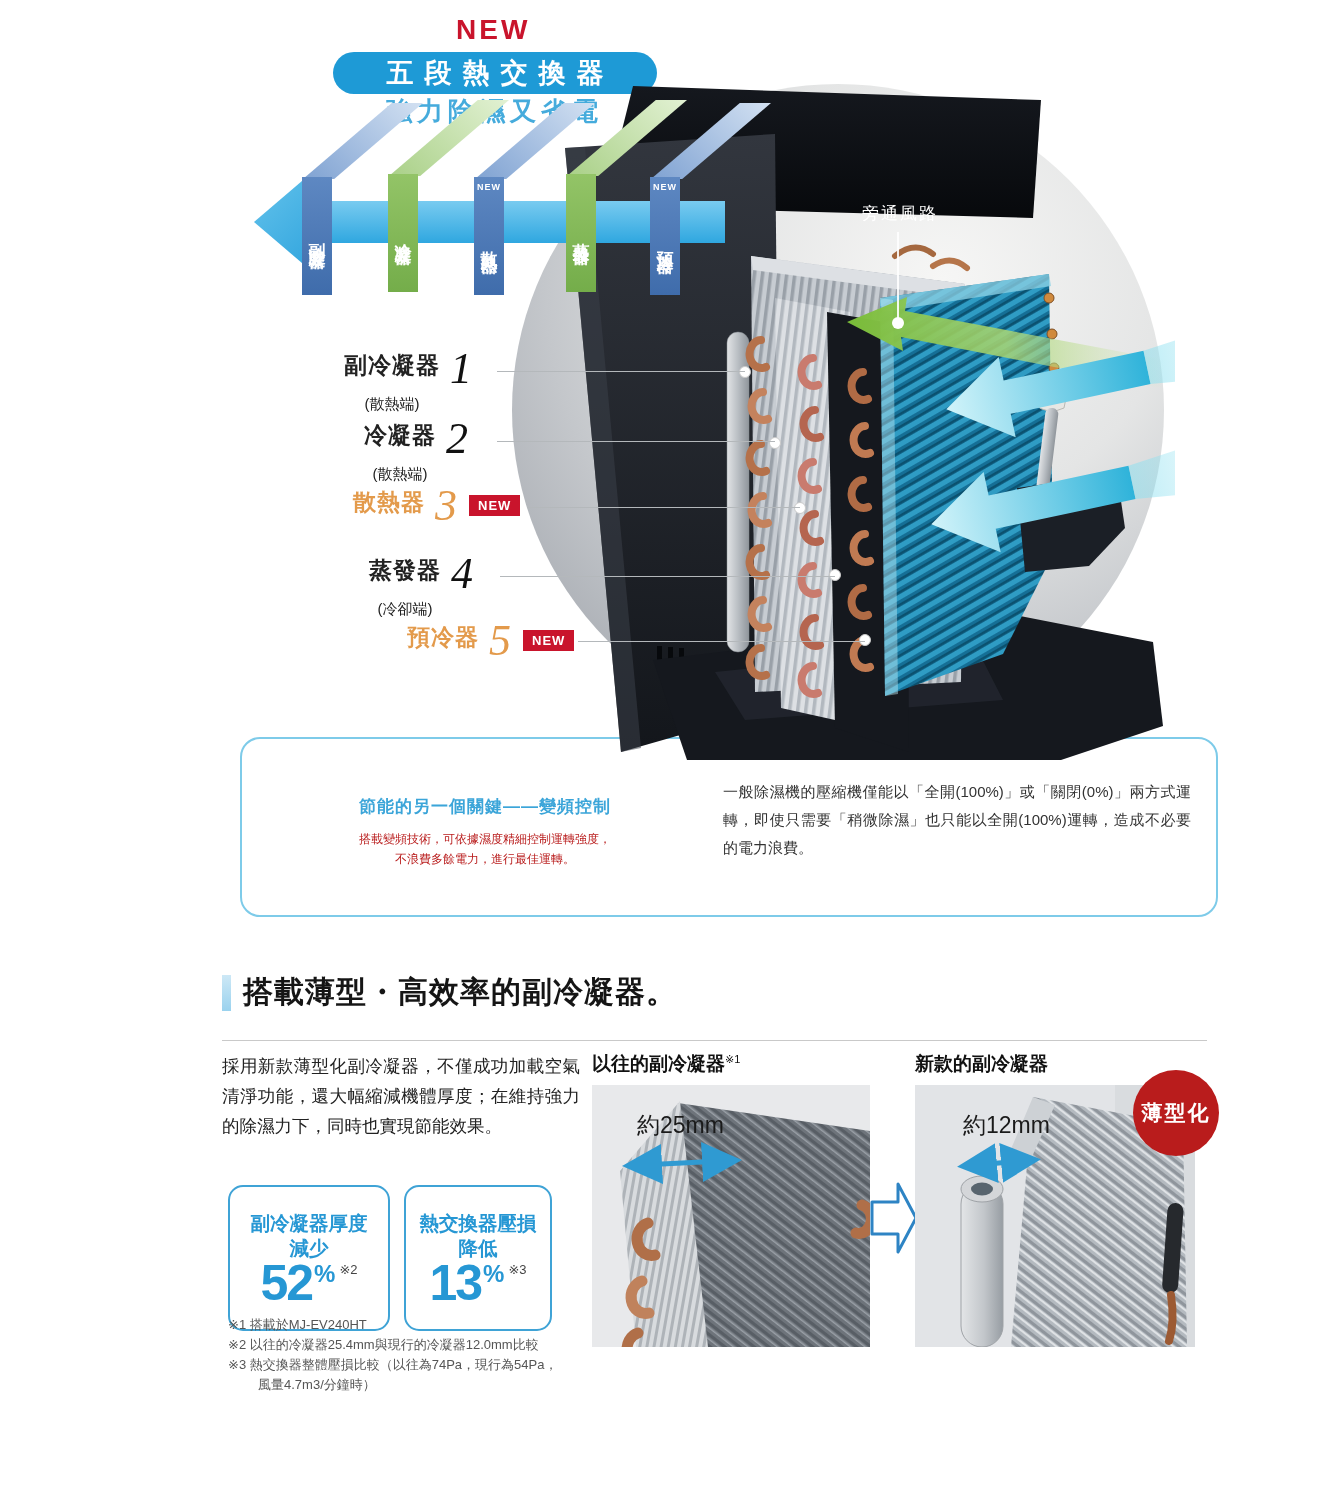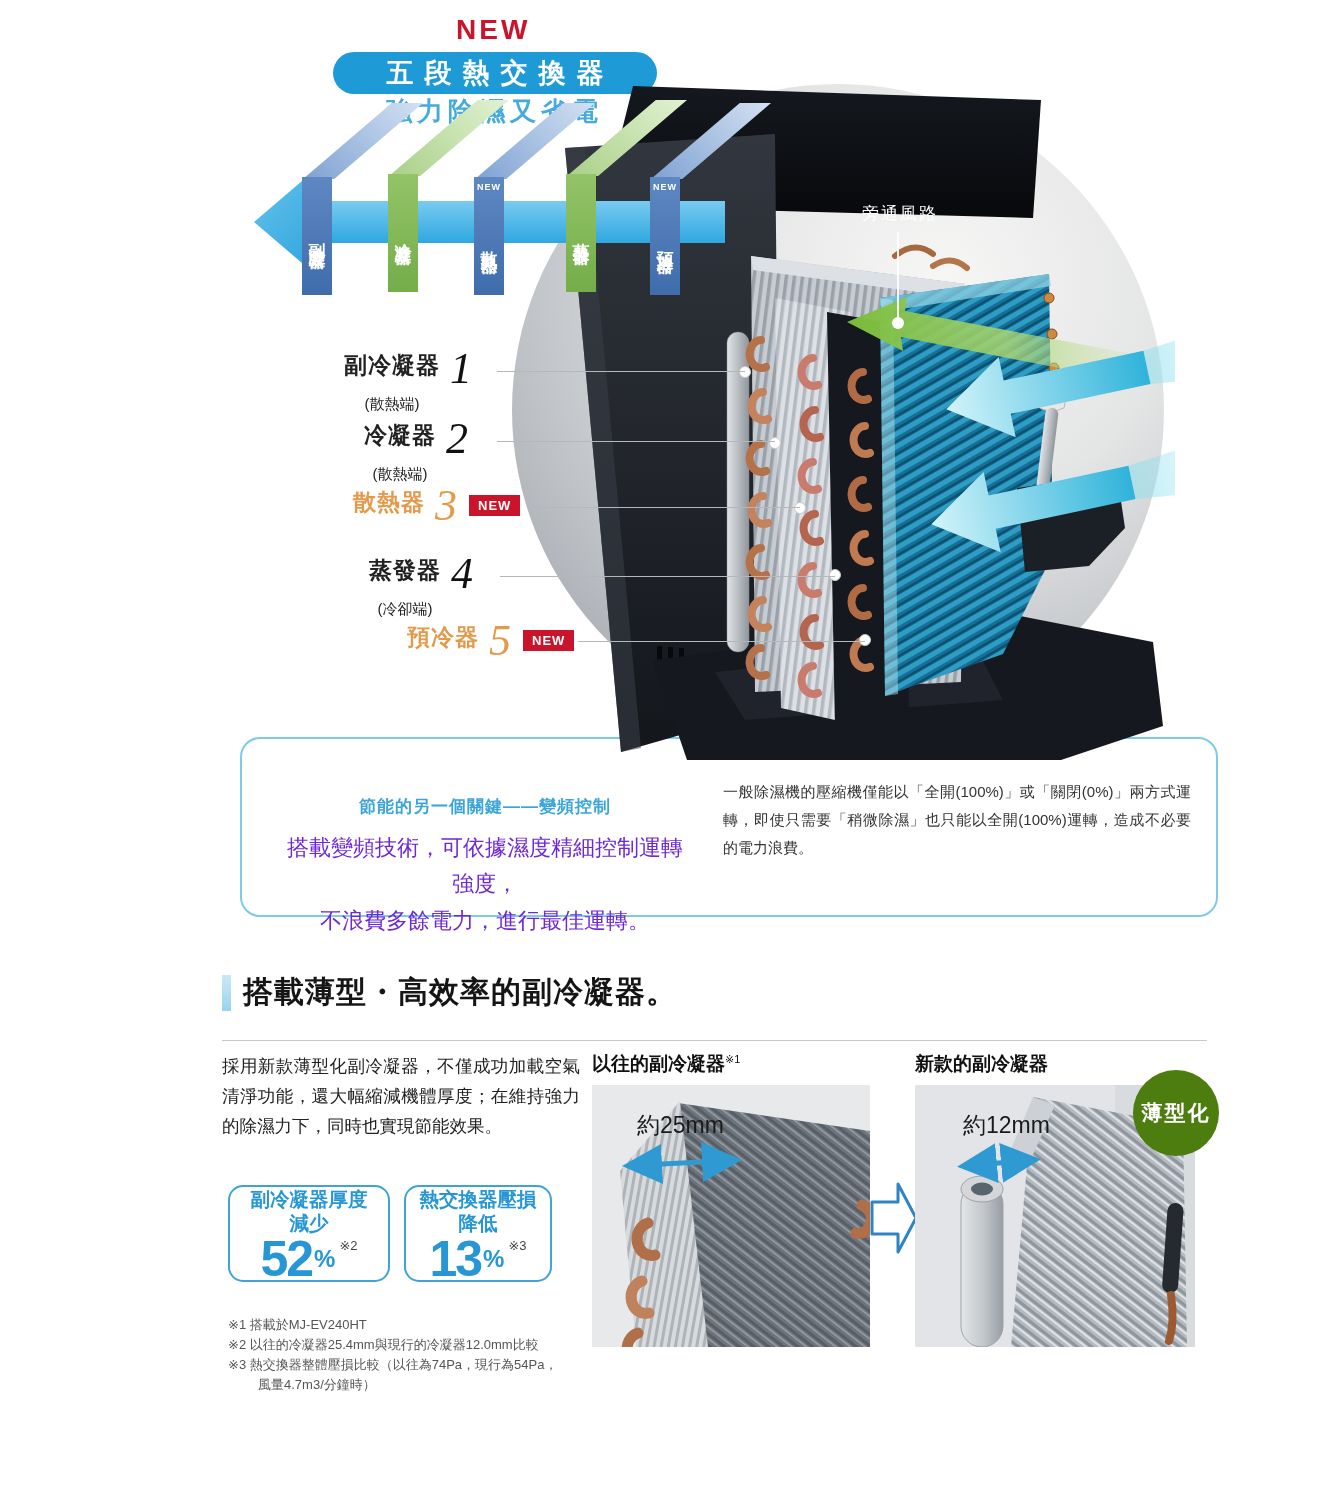--- a/index.html
+++ b/index.html
@@ -47,47 +47,47 @@
   .callout.accent .c-name,.callout.accent .c-num{color:#e39a4b;}
   .c-badge{background:#c9142c;color:#fff;font-size:13px;font-weight:bold;letter-spacing:1px;
            padding:3px 9px;margin-left:12px;margin-top:8px;white-space:nowrap;}
   .lead{position:absolute;height:1px;background:#b4b8bb;z-index:4;}
 
   
   .info-box{left:240px;top:737px;width:978px;height:180px;border:2px solid #7ecbe9;border-radius:20px;
             box-sizing:border-box;background:transparent;z-index:1;}
   .ib-left{left:275px;top:795px;width:420px;text-align:center;z-index:2;}
   .ib-left h3{margin:0 0 12px 0;color:#3ba5d9;font-size:17px;font-weight:bold;letter-spacing:1px;}
-  .ib-left p{margin:12px;font-size:22px;color:#6d28d9;line-height:1.65;}
+  .ib-left p{margin:12px;font-size:12px;color:#b91c1c;line-height:1.65;}
   .ib-right{left:723px;top:778px;width:468px;z-index:2;}
   .ib-right h4{margin:0 0 8px 0;font-size:18px;color:#222;border-bottom:1.5px solid #666;padding-bottom:8px;}
   .ib-right p{margin:0;font-size:15px;color:#333;line-height:1.85;text-align:justify;}
 
   
   .sec-head{left:222px;top:972px;display:flex;align-items:center;z-index:2;}
   .sec-bar{width:9px;height:36px;background:linear-gradient(180deg,#cde8f6,#9ad2ee);margin-right:12px;}
   .sec-title{font-size:30px;font-weight:bold;color:#151515;letter-spacing:1px;}
   .sec-rule{left:222px;top:1040px;width:985px;height:1px;background:#c9c9c9;}
   .sec-intro{left:222px;top:1051px;width:358px;font-size:17.5px;line-height:1.72;color:#222;text-align:justify;}
 
-  .stat-box{top:1185px;height:97px;border:2.5px solid #3fa3d6;border-radius:15px;box-sizing:border-box;
+  .stat-box{top:1185px;height:146px;border:2.5px solid #3fa3d6;border-radius:15px;box-sizing:border-box;
             display:flex;flex-direction:column;align-items:center;justify-content:center;background:#fff;}
   .stat-l{color:#2697d4;font-weight:bold;font-size:19.5px;line-height:1.25;}
-  .stat-val{display:flex;align-items:center;margin-top:2px;}
+  .stat-val{display:flex;align-items:flex-start;margin-top:2px;}
   .stat-v{color:#2697d4;font-weight:bold;font-size:50px;line-height:.85;letter-spacing:-2px;}
   .stat-u{color:#2697d4;font-weight:bold;font-size:24px;line-height:1;margin-left:2px;}
   .stat-n{color:#444;font-size:13px;margin-left:4px;margin-bottom:26px;}
 
   .footnotes{left:228px;top:1315px;width:360px;font-size:13px;color:#555;line-height:1.55;}
   .footnotes div{white-space:pre-line;text-indent:-30px;padding-left:30px;}
 
   .cmp-label{font-size:19px;font-weight:bold;color:#111;}
   .cmp-label sup{font-size:11px;font-weight:normal;}
   .dim-label{font-size:23px;font-weight:normal;color:#1a1a1a;z-index:4;}
-  .thin-badge{left:1133px;top:1070px;width:86px;height:86px;border-radius:50%;background:#4d7c0f;
+  .thin-badge{left:1133px;top:1070px;width:86px;height:86px;border-radius:50%;background:#b91c1c;
               color:#fff;font-size:21px;font-weight:bold;display:flex;align-items:center;justify-content:center;
               letter-spacing:2px;z-index:5;}
   .cmp-caption{left:592px;top:1340px;width:625px;font-size:19px;color:#111;letter-spacing:.5px;}
 </style>
 </head>
 <body>
 
 <div class="page">
 
   <div class="abs photo">

